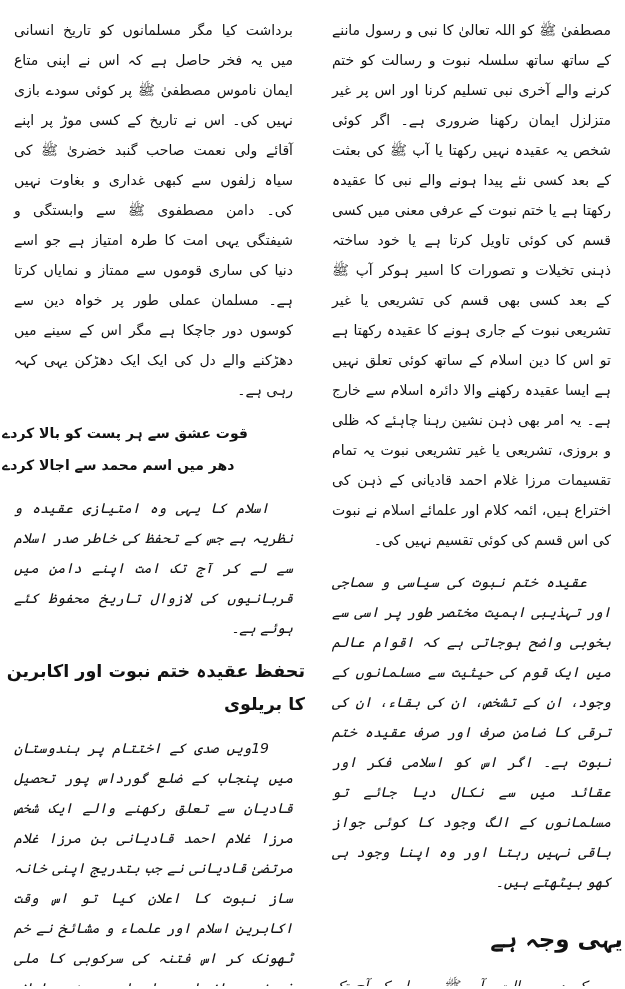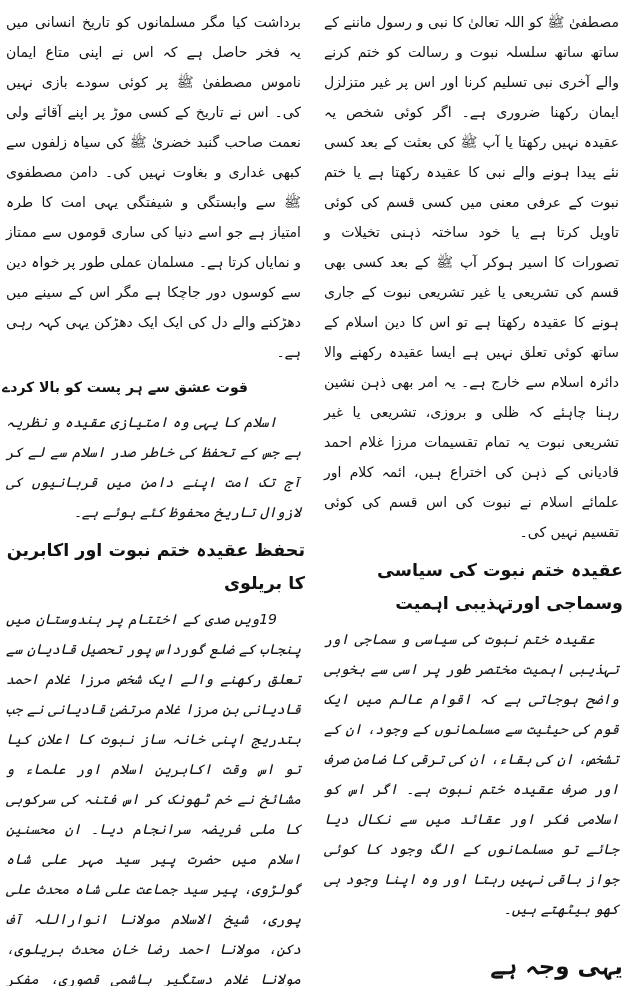--- a/index.html
+++ b/index.html
@@ -18,21 +18,21 @@
   }
   .col {
     flex: 1 1 0;
     min-width: 0;
     text-align: justify;
     font-size: 14px;
     line-height: 30px;
     overflow: hidden;
   }
   .para {
-    margin: 4px;
+    margin: 12px;
     text-align: justify;
   }
   .para.indent { text-indent: 24px; font-style: italic; }
   .heading {
     font-weight: bold;
     font-size: 17.5px;
     line-height: 33px;
     margin: 7px 0 4px 0;
     text-align: right;
   }
@@ -51,29 +51,29 @@
     white-space: nowrap;
   }
 </style>
 </head>
 <body>
 
 <div class="page" dir="rtl">
 
   <div class="col">
     <p class="para">مصطفیٰ ﷺ کو اللہ تعالیٰ کا نبی و رسول ماننے کے ساتھ ساتھ سلسلہ نبوت و رسالت کو ختم کرنے والے آخری نبی تسلیم کرنا اور اس پر غیر متزلزل ایمان رکھنا ضروری ہے۔ اگر کوئی شخص یہ عقیدہ نہیں رکھتا یا آپ ﷺ کی بعثت کے بعد کسی نئے پیدا ہونے والے نبی کا عقیدہ رکھتا ہے یا ختم نبوت کے عرفی معنی میں کسی قسم کی کوئی تاویل کرتا ہے یا خود ساختہ ذہنی تخیلات و تصورات کا اسیر ہوکر آپ ﷺ کے بعد کسی بھی قسم کی تشریعی یا غیر تشریعی نبوت کے جاری ہونے کا عقیدہ رکھتا ہے تو اس کا دین اسلام کے ساتھ کوئی تعلق نہیں ہے ایسا عقیدہ رکھنے والا دائرہ اسلام سے خارج ہے۔ یہ امر بھی ذہن نشین رہنا چاہئے کہ ظلی و بروزی، تشریعی یا غیر تشریعی نبوت یہ تمام تقسیمات مرزا غلام احمد قادیانی کے ذہن کی اختراع ہیں، ائمہ کلام اور علمائے اسلام نے نبوت کی اس قسم کی کوئی تقسیم نہیں کی۔</p>
-    <h2 class="heading">عقیدہ ختم نبوت کی سیاسی وسماجی اورتہذیبی اہمیت</h2>
     <p class="para indent">عقیدہ ختم نبوت کی سیاسی و سماجی اور تہذیبی اہمیت مختصر طور پر اسی سے بخوبی واضح ہوجاتی ہے کہ اقوام عالم میں ایک قوم کی حیثیت سے مسلمانوں کے وجود، ان کے تشخص، ان کی بقاء، ان کی ترقی کا ضامن صرف اور صرف عقیدہ ختم نبوت ہے۔ اگر اس کو اسلامی فکر اور عقائد میں سے نکال دیا جائے تو مسلمانوں کے الگ وجود کا کوئی جواز باقی نہیں رہتا اور وہ اپنا وجود ہی کھو بیٹھتے ہیں۔</p>
     <h2 class="heading large">یہی وجہ ہے</h2>
     <p class="para indent">کہ دور رسالت مآب ﷺ سے لے کر آج تک ملت اسلامیہ کے اندر اگرچہ مختلف مذہبی و سیاسی فتنے پیدا ہوئے جن میں سے بہت فتنے اپنی موت آپ مر گئے اور بہت سے مختلف شکلوں اور صورتوں میں موجود ہیں۔ امت مسلمہ نے اپنی تقریباً ساڑھے چودہ سو سالہ تاریخ میں بہت سے عروج و زوال دیکھے۔ من حیث القوم اس نے بہت کچھ</p>
   </div>
 
   <div class="col">
     <p class="para">برداشت کیا مگر مسلمانوں کو تاریخ انسانی میں یہ فخر حاصل ہے کہ اس نے اپنی متاع ایمان ناموس مصطفیٰ ﷺ پر کوئی سودے بازی نہیں کی۔ اس نے تاریخ کے کسی موڑ پر اپنے آقائے ولی نعمت صاحب گنبد خضریٰ ﷺ کی سیاہ زلفوں سے کبھی غداری و بغاوت نہیں کی۔ دامن مصطفوی ﷺ سے وابستگی و شیفتگی یہی امت کا طرہ امتیاز ہے جو اسے دنیا کی ساری قوموں سے ممتاز و نمایاں کرتا ہے۔ مسلمان عملی طور پر خواہ دین سے کوسوں دور جاچکا ہے مگر اس کے سینے میں دھڑکنے والے دل کی ایک ایک دھڑکن یہی کہہ رہی ہے۔</p>
     <div class="verse">
       <div class="verse-line">قوت عشق سے ہر پست کو بالا کردے</div>
+      <div class="verse-line">دھر میں اسم محمد سے اجالا کردے</div>
     </div>
     <p class="para indent">اسلام کا یہی وہ امتیازی عقیدہ و نظریہ ہے جس کے تحفظ کی خاطر صدر اسلام سے لے کر آج تک امت اپنے دامن میں قربانیوں کی لازوال تاریخ محفوظ کئے ہوئے ہے۔</p>
     <h2 class="heading">تحفظ عقیدہ ختم نبوت اور اکابرین کا بریلوی</h2>
     <p class="para indent">19ویں صدی کے اختتام پر ہندوستان میں پنجاب کے ضلع گورداس پور تحصیل قادیان سے تعلق رکھنے والے ایک شخص مرزا غلام احمد قادیانی بن مرزا غلام مرتضیٰ قادیانی نے جب بتدریج اپنی خانہ ساز نبوت کا اعلان کیا تو اس وقت اکابرین اسلام اور علماء و مشائخ نے خم ٹھونک کر اس فتنہ کی سرکوبی کا ملی فریضہ سرانجام دیا۔ ان محسنین اسلام میں حضرت پیر سید مہر علی شاہ گولڑوی، پیر سید جماعت علی شاہ محدث علی پوری، شیخ الاسلام مولانا انواراللہ آف دکن، مولانا احمد رضا خان محدث بریلوی، مولانا غلام دستگیر ہاشمی قصوری، مفکر اسلام علامہ محمد اقبال رحمہم اللہ تعالیٰ کے نام بہت نمایاں ہیں۔ ان سرفروشان اسلام اور شیدایان مصطفوی ﷺ کی شبانہ روز کوششوں کا نتیجہ تھا کہ مسلمانان ہند اس فتنہ متنبیت کی باد سرسر سے اپنے ایمان کی دولت کو محفوظ رکھنے میں کامیاب ہوئے ہیں۔</p>
   </div>
 
 </div>
 
 </body></html>

